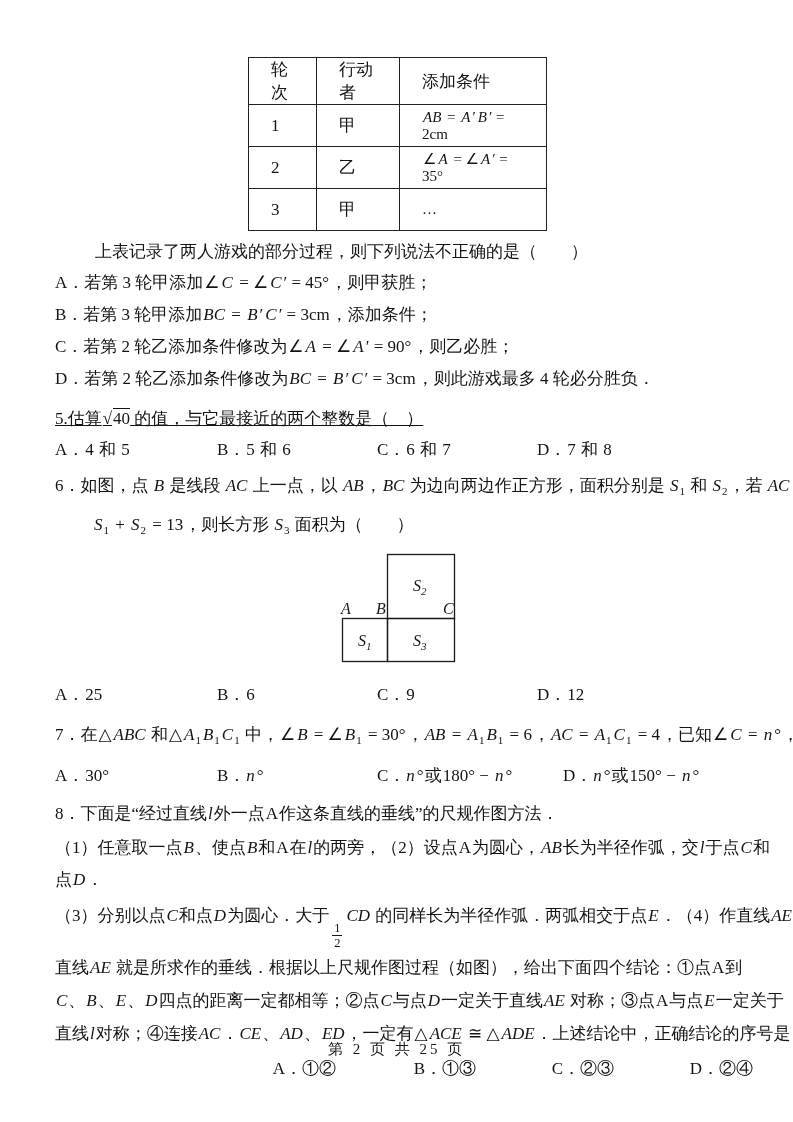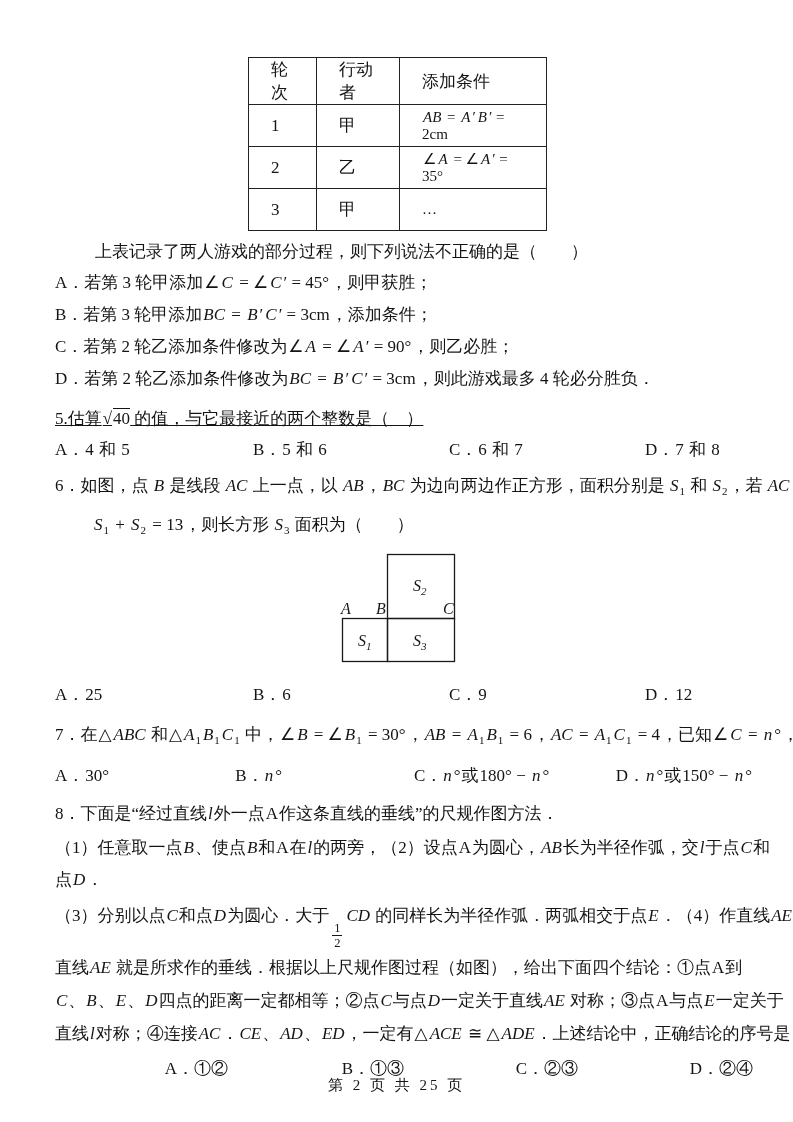--- a/index.html
+++ b/index.html
@@ -26,21 +26,21 @@
   .q5s     { margin-top:8px;  line-height:32px;text-decoration:underline; }
   .q6a     { margin-top:4px;  line-height:34px; }
   .q6b     { line-height:34px; padding-left:38px; }
   .q7s     { margin-top:8px;  line-height:34px; }
   .q8l     { line-height:33px; }
   .q8l1    { margin-top:6px;  line-height:34px; }
   .q8l2    { line-height:34px; }
   .q8l3    { line-height:30px; }
   .q8l4    { line-height:42px; }
 
-  .optrow  { display:flex; line-height:30px; white-space:nowrap;gap:36px; }
+  .optrow  { display:flex; line-height:30px; white-space:nowrap; }
   .optrow.q5o { margin-top:0; }
   .optrow.q6o { margin-top:12px; }
   .optrow.q7o { margin-top:4px; }
   .optrow.q8o { margin-top:4px;justify-content:flex-end; }
   .w-std .oc:nth-child(1){ width:162px; } .w-std .oc:nth-child(2){ width:160px; } .w-std .oc:nth-child(3){ width:160px; }
   .w-q7  .oc:nth-child(1){ width:162px; } .w-q7  .oc:nth-child(2){ width:160px; } .w-q7  .oc:nth-child(3){ width:186px; }
   .w-q8  .oc:nth-child(1){ width:141px; } .w-q8  .oc:nth-child(2){ width:138px; } .w-q8  .oc:nth-child(3){ width:138px; }
 
   
   .seg-t  { }
@@ -52,21 +52,21 @@
         font-family:"Liberation Serif",serif; font-size:12.5px; line-height:1.15; margin:0 3px; }
   .fr .fn { border-bottom:1px solid #141414; padding:0 2px; }
 
   
   .figwrap { margin:6px 0 0 285px; width:122px; height:115px; }
   .figwrap svg { display:block; }
   .fig-shape { fill:none; stroke:#1a1a1a; stroke-width:1.3; }
   .flbl { font-family:"Liberation Serif",serif; font-style:italic; font-size:16px; fill:#1a1a1a; }
   .fsub { font-size:11px; }
 
-  .footer { position:absolute; left:0; right:0; top:1076px; text-align:center;
+  .footer { position:absolute; left:0; right:0; top:1040px; text-align:center;
             font-size:15px; letter-spacing:3px; color:#141414; }
 </style>
 </head>
 <body>
 
 <div class="page">
 
   <table class="cond-table">
     <thead>
       <tr>

